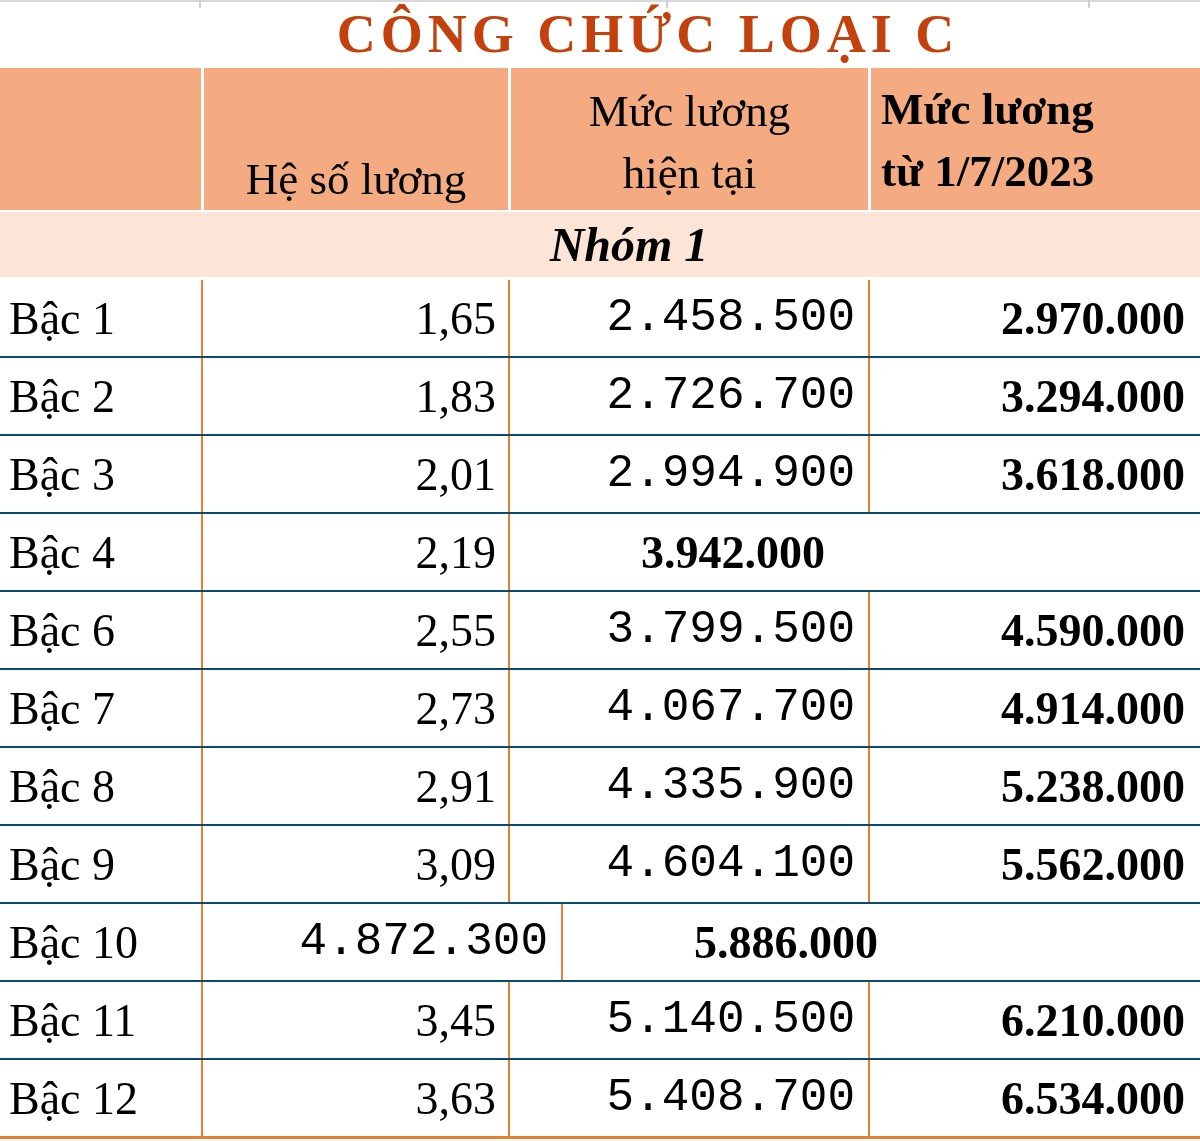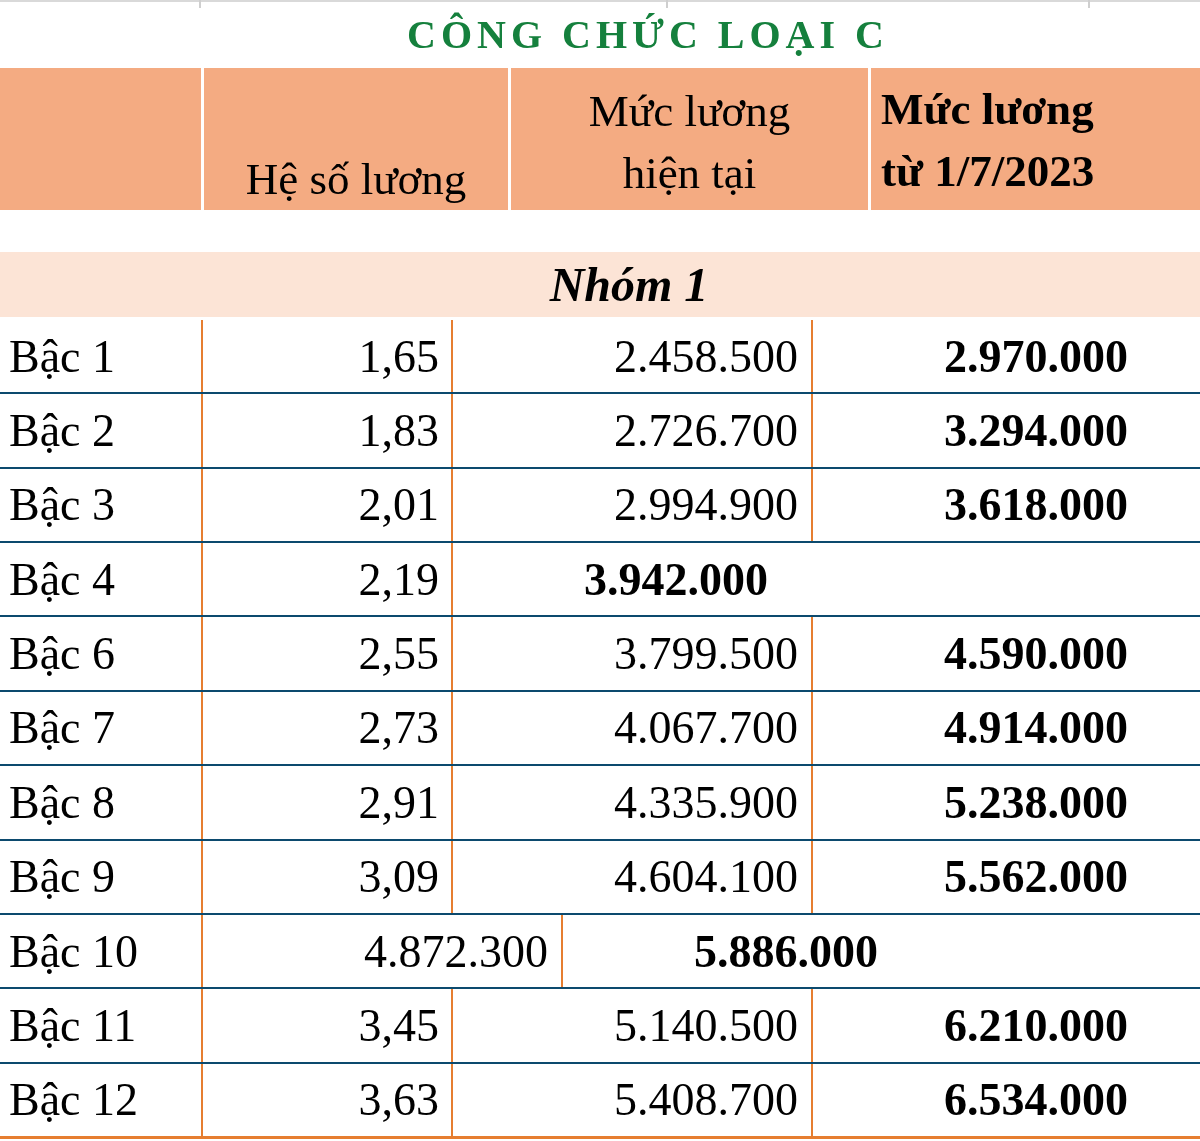--- a/index.html
+++ b/index.html
@@ -16,22 +16,22 @@
   
   .top-hairline{position:absolute;top:0;left:0;width:1200px;height:2px;background:#d9d9d9;}
   .stub{position:absolute;top:0;width:2px;height:8px;background:#cfcfcf;}
   .stub.s1{left:199px;} .stub.s2{left:666px;} .stub.s3{left:1088px;}
 
   
   .row-title{
     height:68px;flex:0 0 68px;
     display:flex;align-items:center;justify-content:center;
     padding-left:96px;
-    font-size:40px;font-weight:bold;letter-spacing:5px;
-    color:#15803d;white-space:nowrap;
+    font-size:54px;font-weight:bold;letter-spacing:5px;
+    color:#c2410c;white-space:nowrap;
   }
 
   
   .row-header{
     height:144px;flex:0 0 144px;
     background:#F4AB82;
     display:flex;
     border-bottom:2px solid #ffffff;
   }
   .hc{display:flex;flex-direction:column;justify-content:flex-end;font-size:45px;line-height:62px;}
@@ -41,30 +41,29 @@
   .hc4{width:332px;border-left:3px solid #fff;align-items:flex-start;padding-left:10px;padding-bottom:8px;font-weight:bold;}
 
   
   .row-group{
     height:68px;flex:0 0 68px;
     background:#FCE4D6;
     display:flex;align-items:center;justify-content:center;
     padding-left:58px;
     font-size:48px;font-weight:bold;font-style:italic;
     border-bottom:3px solid #ffffff;
-    margin-top:40px;
   }
 
   
   .row-data{flex:1 1 auto;display:flex;font-size:46px;}
   .row-data + .row-data{border-top:2px solid #0c4a6e;}
   .c{display:flex;align-items:center;white-space:nowrap;overflow:hidden;}
   .c1{width:201px;justify-content:flex-start;padding-left:9px;}
-  .c2{width:250px;border-left:2px solid #E67E30;justify-content:flex-end;padding-right:12px;}
-  .c3{width:360px;border-left:2px solid #E67E30;justify-content:flex-end;padding-right:13px;}
+  .c2{width:307px;border-left:2px solid #E67E30;justify-content:flex-end;padding-right:12px;}
+  .c3{width:360px;border-left:2px solid #E67E30;justify-content:flex-end;padding-right:13px;font-family:Liberation Mono, monospace;}
   .c4{width:332px;border-left:2px solid #E67E30;justify-content:flex-end;padding-right:15px;font-weight:bold;padding-left:8px;}
 
   .bottom-strip{flex:0 0 5px;border-top:3px solid #E67E30;background:#fff;}
 </style>
 </head>
 <body>
 
 <div class="sheet">
   <div class="top-hairline"></div>
   <div class="stub s1"></div>

